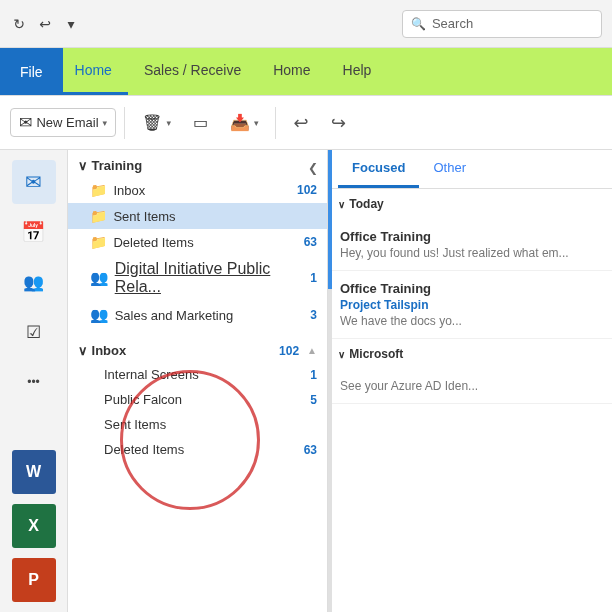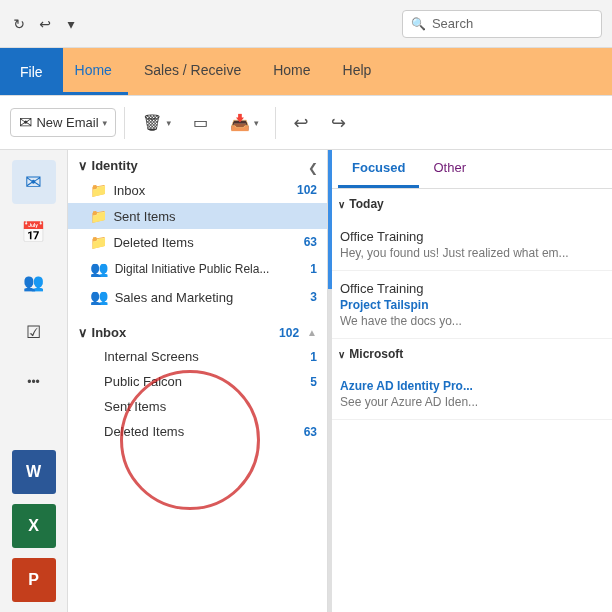--- a/index.html
+++ b/index.html
@@ -26,21 +26,21 @@
       align-items: center;
       padding: 0 8px;
       background: #fff;
       gap: 6px;
     }
     .search-bar span { color: #666; font-size: 12px; }
 
     
     .ribbon {
       height: 48px;
-      background: #fdba74;
+      background: #bef264;
       border-bottom: 1px solid #ddd;
       display: flex;
       align-items: stretch;
     }
     .ribbon-file {
       background: #1a6fc4;
       color: #fff;
       padding: 0 20px;
       display: flex;
       align-items: center;
@@ -181,21 +181,21 @@
       overflow-y: auto;
     }
     .email-tabs {
       display: flex;
       border-bottom: 1px solid #ddd;
       padding: 0 10px;
     }
     .email-tab {
       padding: 10px 14px;
       font-size: 13px;
-      color: #701a75;
+      color: #3b82f6;
       cursor: pointer;
       border-bottom: 3px solid transparent;
     }
     .email-tab.active {
       color: #1a6fc4;
       border-bottom: 3px solid #1a6fc4;
       font-weight: 600;
     }
     .email-section-header {
       padding: 8px 10px;
@@ -205,21 +205,21 @@
       display: flex;
       align-items: center;
       gap: 4px;
     }
     .email-item {
       padding: 10px 12px;
       border-bottom: 1px solid #f0f0f0;
       cursor: pointer;
     }
     .email-sender {
-      font-weight: 400;
+      font-weight: 700;
       font-size: 13px;
       color: #333;
       margin-bottom: 2px;
     }
     .email-subject {
       font-size: 12px;
       font-weight: 600;
       color: #1a6fc4;
       margin-bottom: 2px;
     }
@@ -309,21 +309,21 @@
     <div class="nav-icon" style="background:#2b5797; color:#fff; font-weight:700; font-size:16px; border-radius:3px; margin-bottom:4px;">W</div>
     <div class="nav-icon" style="background:#1f7242; color:#fff; font-weight:700; font-size:16px; border-radius:3px; margin-bottom:4px;">X</div>
     <div class="nav-icon" style="background:#c43e1c; color:#fff; font-weight:700; font-size:16px; border-radius:3px; margin-bottom:10px;">P</div>
   </div>
 
   <div class="folder-panel">
     <div class="folder-collapse-btn">❮</div>
 
     <div class="section-header">
       <span>∨</span>
-      <span>Identity</span>
+      <span>Training</span>
     </div>
 
     <div class="folder-item">
       <span class="folder-icon">📁</span>
       <span>Inbox</span>
       <span class="folder-count">102</span>
     </div>
 
     <div class="folder-item selected">
       <span class="folder-icon">📁</span>
@@ -331,21 +331,21 @@
     </div>
 
     <div class="folder-item">
       <span class="folder-icon">📁</span>
       <span>Deleted Items</span>
       <span class="folder-count">63</span>
     </div>
 
     <div class="folder-item">
       <span class="group-icon">👥</span>
-      <span style="font-size:12px;">Digital Initiative Public Rela...</span>
+      <span style="font-size:16px;text-decoration:underline;">Digital Initiative Public Rela...</span>
       <span class="folder-count">1</span>
     </div>
 
     <div class="folder-item">
       <span class="group-icon">👥</span>
       <span>Sales and Marketing</span>
       <span class="folder-count">3</span>
     </div>
 
     <div class="section-header" style="margin-top:6px;">
@@ -399,18 +399,17 @@
       <div class="email-subject">Project Tailspin</div>
       <div class="email-preview">We have the docs yo...</div>
     </div>
 
     <div class="email-section-header">
       <span style="font-size:10px;">∨</span>
       <span>Microsoft</span>
     </div>
 
     <div class="email-item">
-      <div class="email-subject">Azure AD Identity Pro...</div>
       <div class="email-preview">See your Azure AD Iden...</div>
     </div>
   </div>
 
 </div>
 
 </body></html>

